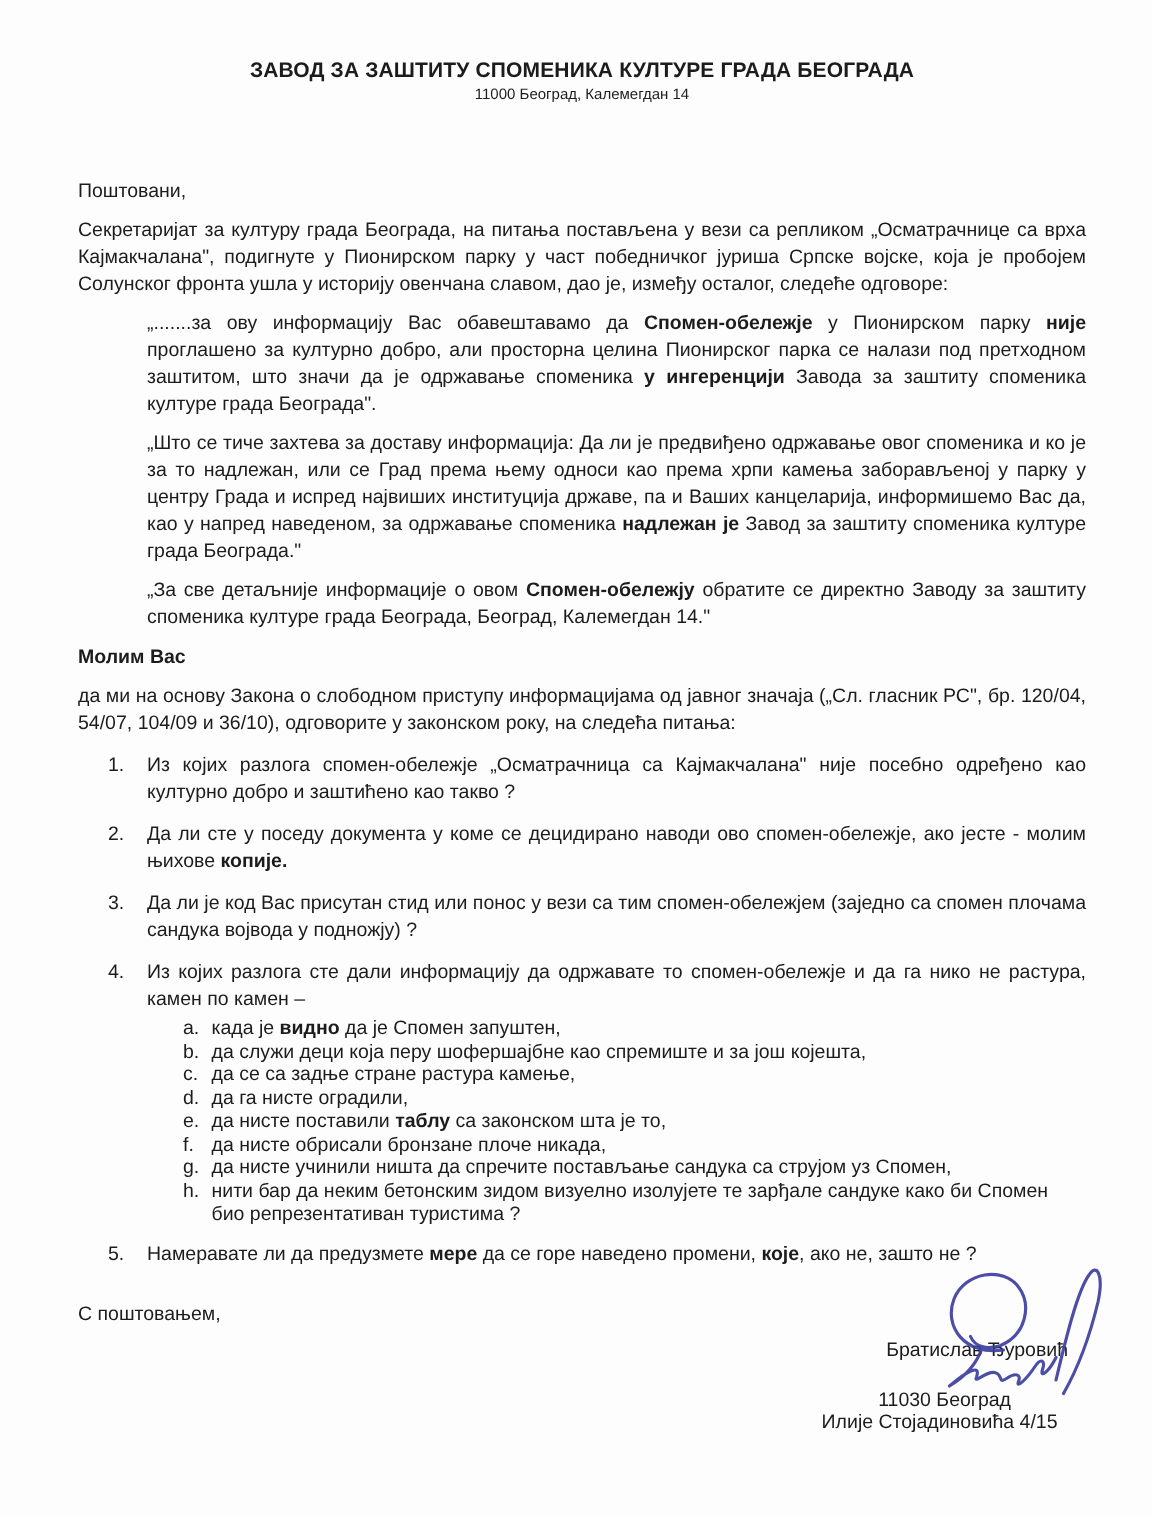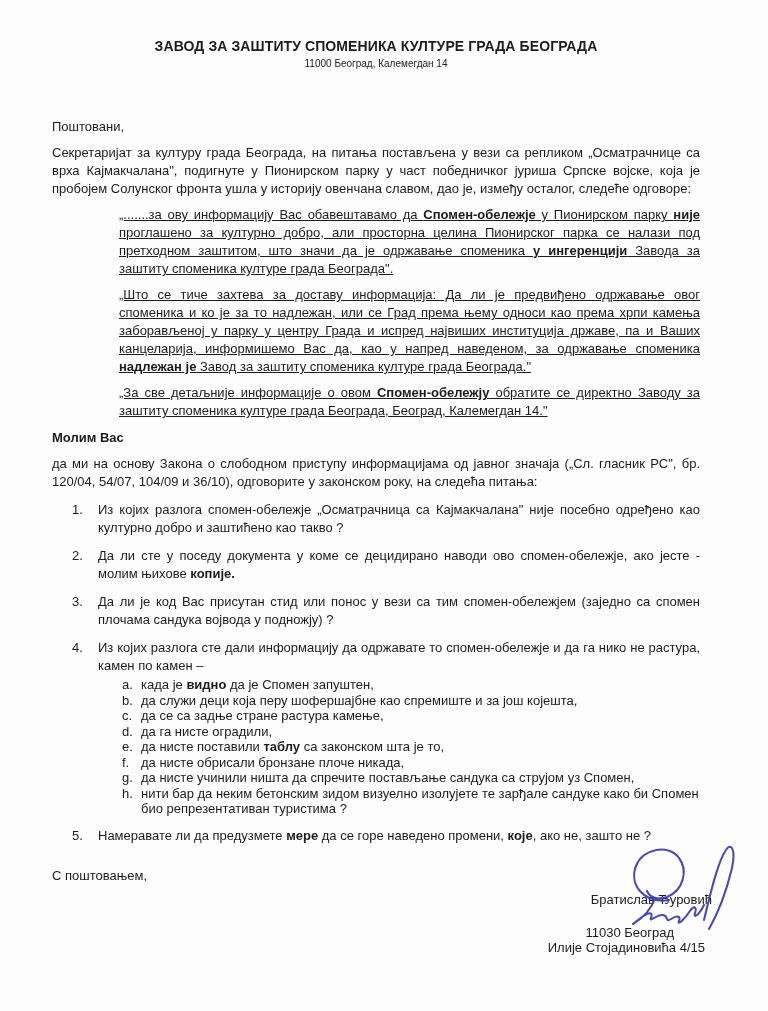--- a/index.html
+++ b/index.html
@@ -5,27 +5,27 @@
   html,body{margin:0;padding:0;}
   body{
     width:768px;height:1011px;
     background:#fdfdfd;
     color:#1c1c1c;
     font-family:"Liberation Sans",sans-serif;
     font-size:13px;line-height:18px;
     position:relative;overflow:hidden;
     -webkit-font-smoothing:antialiased;
   }
-  .page{padding:38px 68px 0 52px;}
+  .page{padding:38px 44px 0 52px;}
   .letterhead{text-align:center;}
   .head-title{font-weight:700;font-size:14px;line-height:17px;letter-spacing:.1px;}
   .head-address{font-size:10px;line-height:17px;}
   .salutation{margin-top:46px;}
   .para{margin:8px 0 0 0;text-align:justify;}
-  .quote{margin-left:67px;text-decoration:underline;}
+  .quote{margin-left:46px;}
   .request-heading{margin-top:9px;font-weight:700;}
   .qlist{margin-top:0;}
   .qitem{display:flex;margin-top:10px;}
   .qnum{flex:0 0 26px;margin-left:20px;}
   .qbody{flex:1;}
   .qtext{text-align:justify;}
   .sublist{margin-top:2px;line-height:15.5px;}
   .subitem{display:flex;}
   .subletter{flex:0 0 19px;margin-left:24px;}
   .subtext{flex:1;}

